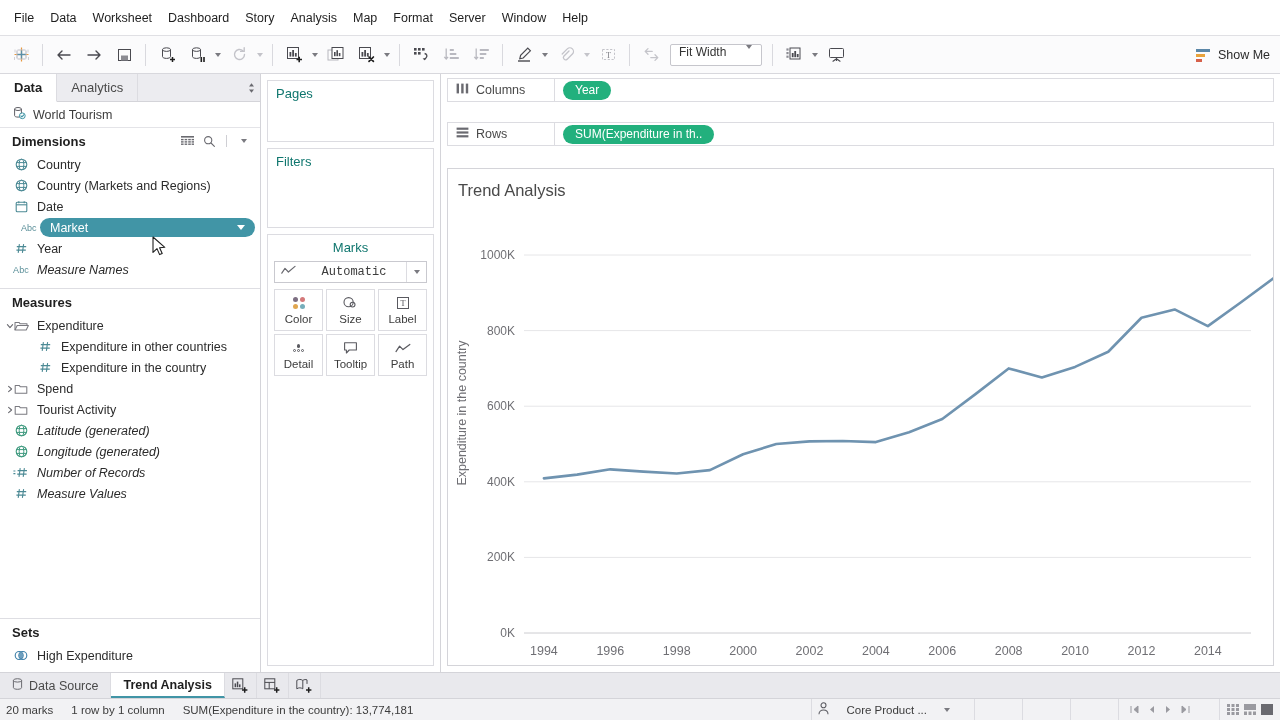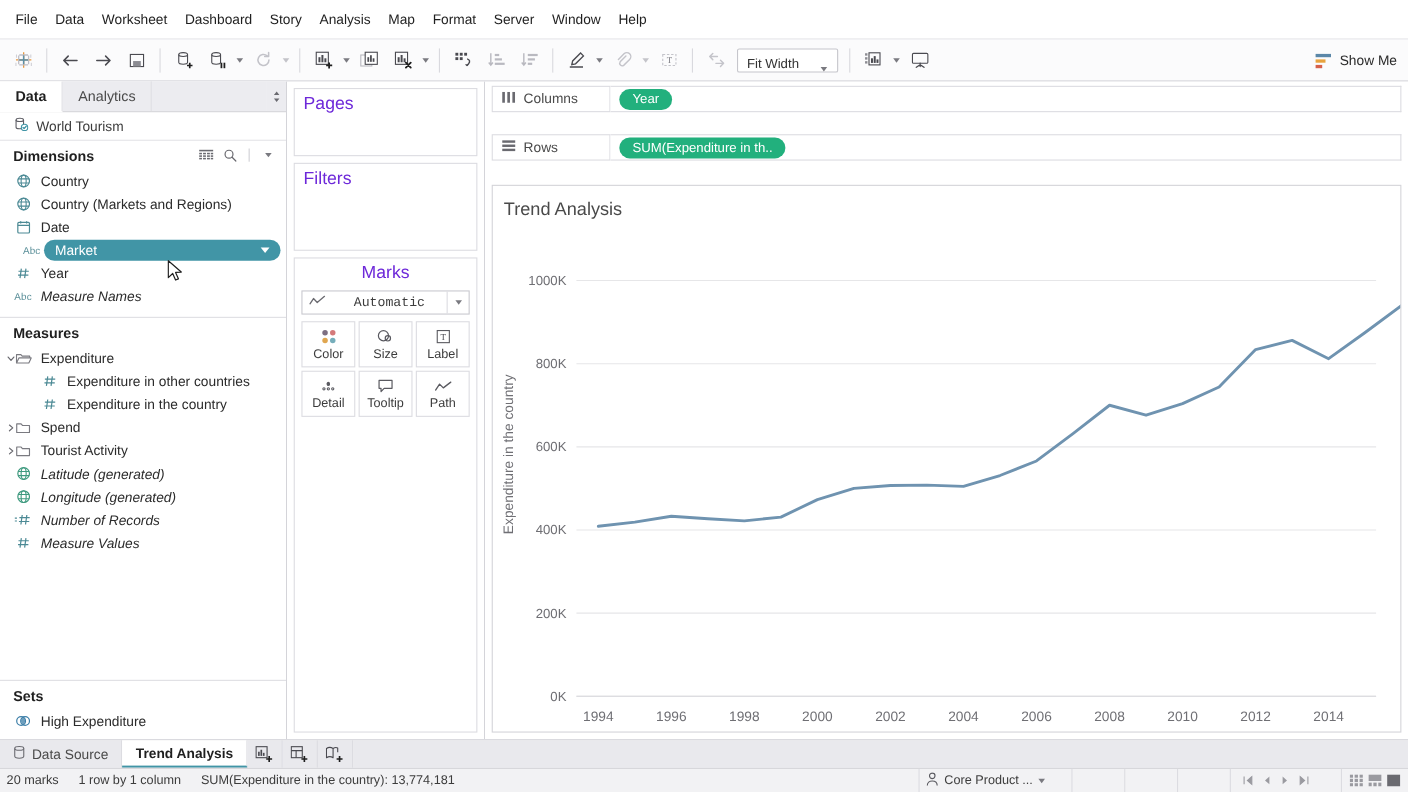--- a/index.html
+++ b/index.html
@@ -43,21 +43,21 @@
     width: 30px; height: 28px;
     display: flex; align-items: center; justify-content: center;
     cursor: default; border-radius: 2px;
   }
   .tb-caret { width: 12px; height: 28px; display: flex; align-items: center; justify-content: center; }
   .caret { width: 0; height: 0; border-left: 3.5px solid transparent; border-right: 3.5px solid transparent; border-top: 4px solid #7a7a80; }
   .tb-btn svg, .tb-caret svg { display: block; }
   .fitsel {
     height: 22px; min-width: 92px;
     border: 1px solid #c6c6cc; background: #ffffff;
-    border-radius: 2px; display: flex; align-items: flex-end;
+    border-radius: 2px; display: flex; align-items: flex-start;
     font-size: 12px; color: #333; padding: 0 4px 0 8px; margin: 0 4px;
   }
   .fitsel .fittxt { flex: 1; }
   .fitsel .fitcaret { width: 16px; display: flex; justify-content: center; }
   .showme {
     position: absolute; right: 10px; top: 0; height: 38px;
     display: flex; align-items: center; gap: 6px; cursor: default;
     font-size: 12.5px; color: #2b2b2b;
   }
   .showme-icon { width: 16px; height: 14px; display: flex; flex-direction: column; gap: 2px; justify-content: center; }
@@ -126,21 +126,21 @@
 
   .cursor-arrow { position: absolute; pointer-events: none; }
 
   
   .cardcol {
     width: 180px; min-width: 180px;
     background: #ffffff; border-right: 1px solid #d4d4d9;
     padding: 6px; display: flex; flex-direction: column; gap: 6px;
   }
   .card { border: 1px solid #dcdce1; background: #ffffff; }
-  .card-title { font-size: 16px; color: #6d28d9; padding: 5px 8px 3px 8px; }
+  .card-title { font-size: 13px; color: #0f766e; padding: 5px 8px 3px 8px; }
   .card.pages { height: 62px; }
   .card.filters { height: 80px; }
   .card.marks { flex: 1; text-align: center; }
   .marktype {
     margin: 3px 6px 6px 6px; height: 22px; border: 1px solid #c9c9cf; background: #ffffff;
     display: flex; align-items: center; font-size: 12px; color: #3c3c3c; padding-left: 6px;
   }
   .marktype .mt-label { flex: 1; padding-left: 6px; font-family: Liberation Mono, monospace; }
   .marktype .mt-caret { width: 20px; border-left: 1px solid #dcdce1; height: 100%; display: flex; align-items: center; justify-content: center; }
   .mark-grid { display: grid; grid-template-columns: 1fr 1fr 1fr; gap: 3px; margin: 0 6px; }
@@ -188,21 +188,21 @@
   .sheet-tab.active { background: #ffffff; color: #1f1f1f; font-weight: bold; border-bottom: 2px solid #4195a6; }
   .tab-newbtn { width: 32px; display: flex; align-items: center; justify-content: center; border-right: 1px solid #dcdce1; cursor: default; background: #e9e9ed; }
   .tabbar .grow { flex: 1; background: #e9e9ed; }
 
   .statusbar {
     height: 22px; min-height: 22px; background: #f2f2f4;
     display: flex; align-items: center; border-top: 1px solid #d4d4d9;
     font-size: 11.5px; color: #3c3c3c; padding-left: 6px; gap: 18px;
   }
   .statusbar .sb-grow { flex: 1; }
-  .sb-user { display: flex; align-items: center; gap: 5px; padding: 0 6px; border-left: 1px solid #dcdce1; height: 22px; justify-content: space-between; }
+  .sb-user { display: flex; align-items: center; gap: 17px; padding: 0 6px; border-left: 1px solid #dcdce1; height: 22px; justify-content: space-between; }
   .sb-cell { width: 30px; height: 22px; border-left: 1px solid #dcdce1; }
   .navbtns { display: flex; align-items: center; gap: 2px; padding: 0 8px; border-left: 1px solid #dcdce1; height: 22px; }
   .navbtn { width: 15px; height: 15px; display: flex; align-items: center; justify-content: center; color: #9a9aa0; }
   .viewbtns { display: flex; align-items: center; gap: 3px; padding: 0 6px; border-left: 1px solid #dcdce1; height: 22px; }
   .vb { width: 14px; height: 13px; display: flex; align-items: center; justify-content: center; }
   svg { shape-rendering: geometricPrecision; }
   .axis-text { font-family: "Liberation Sans", "DejaVu Sans", sans-serif; fill: #6f6f74; }
 </style>
 </head>
 <body>

